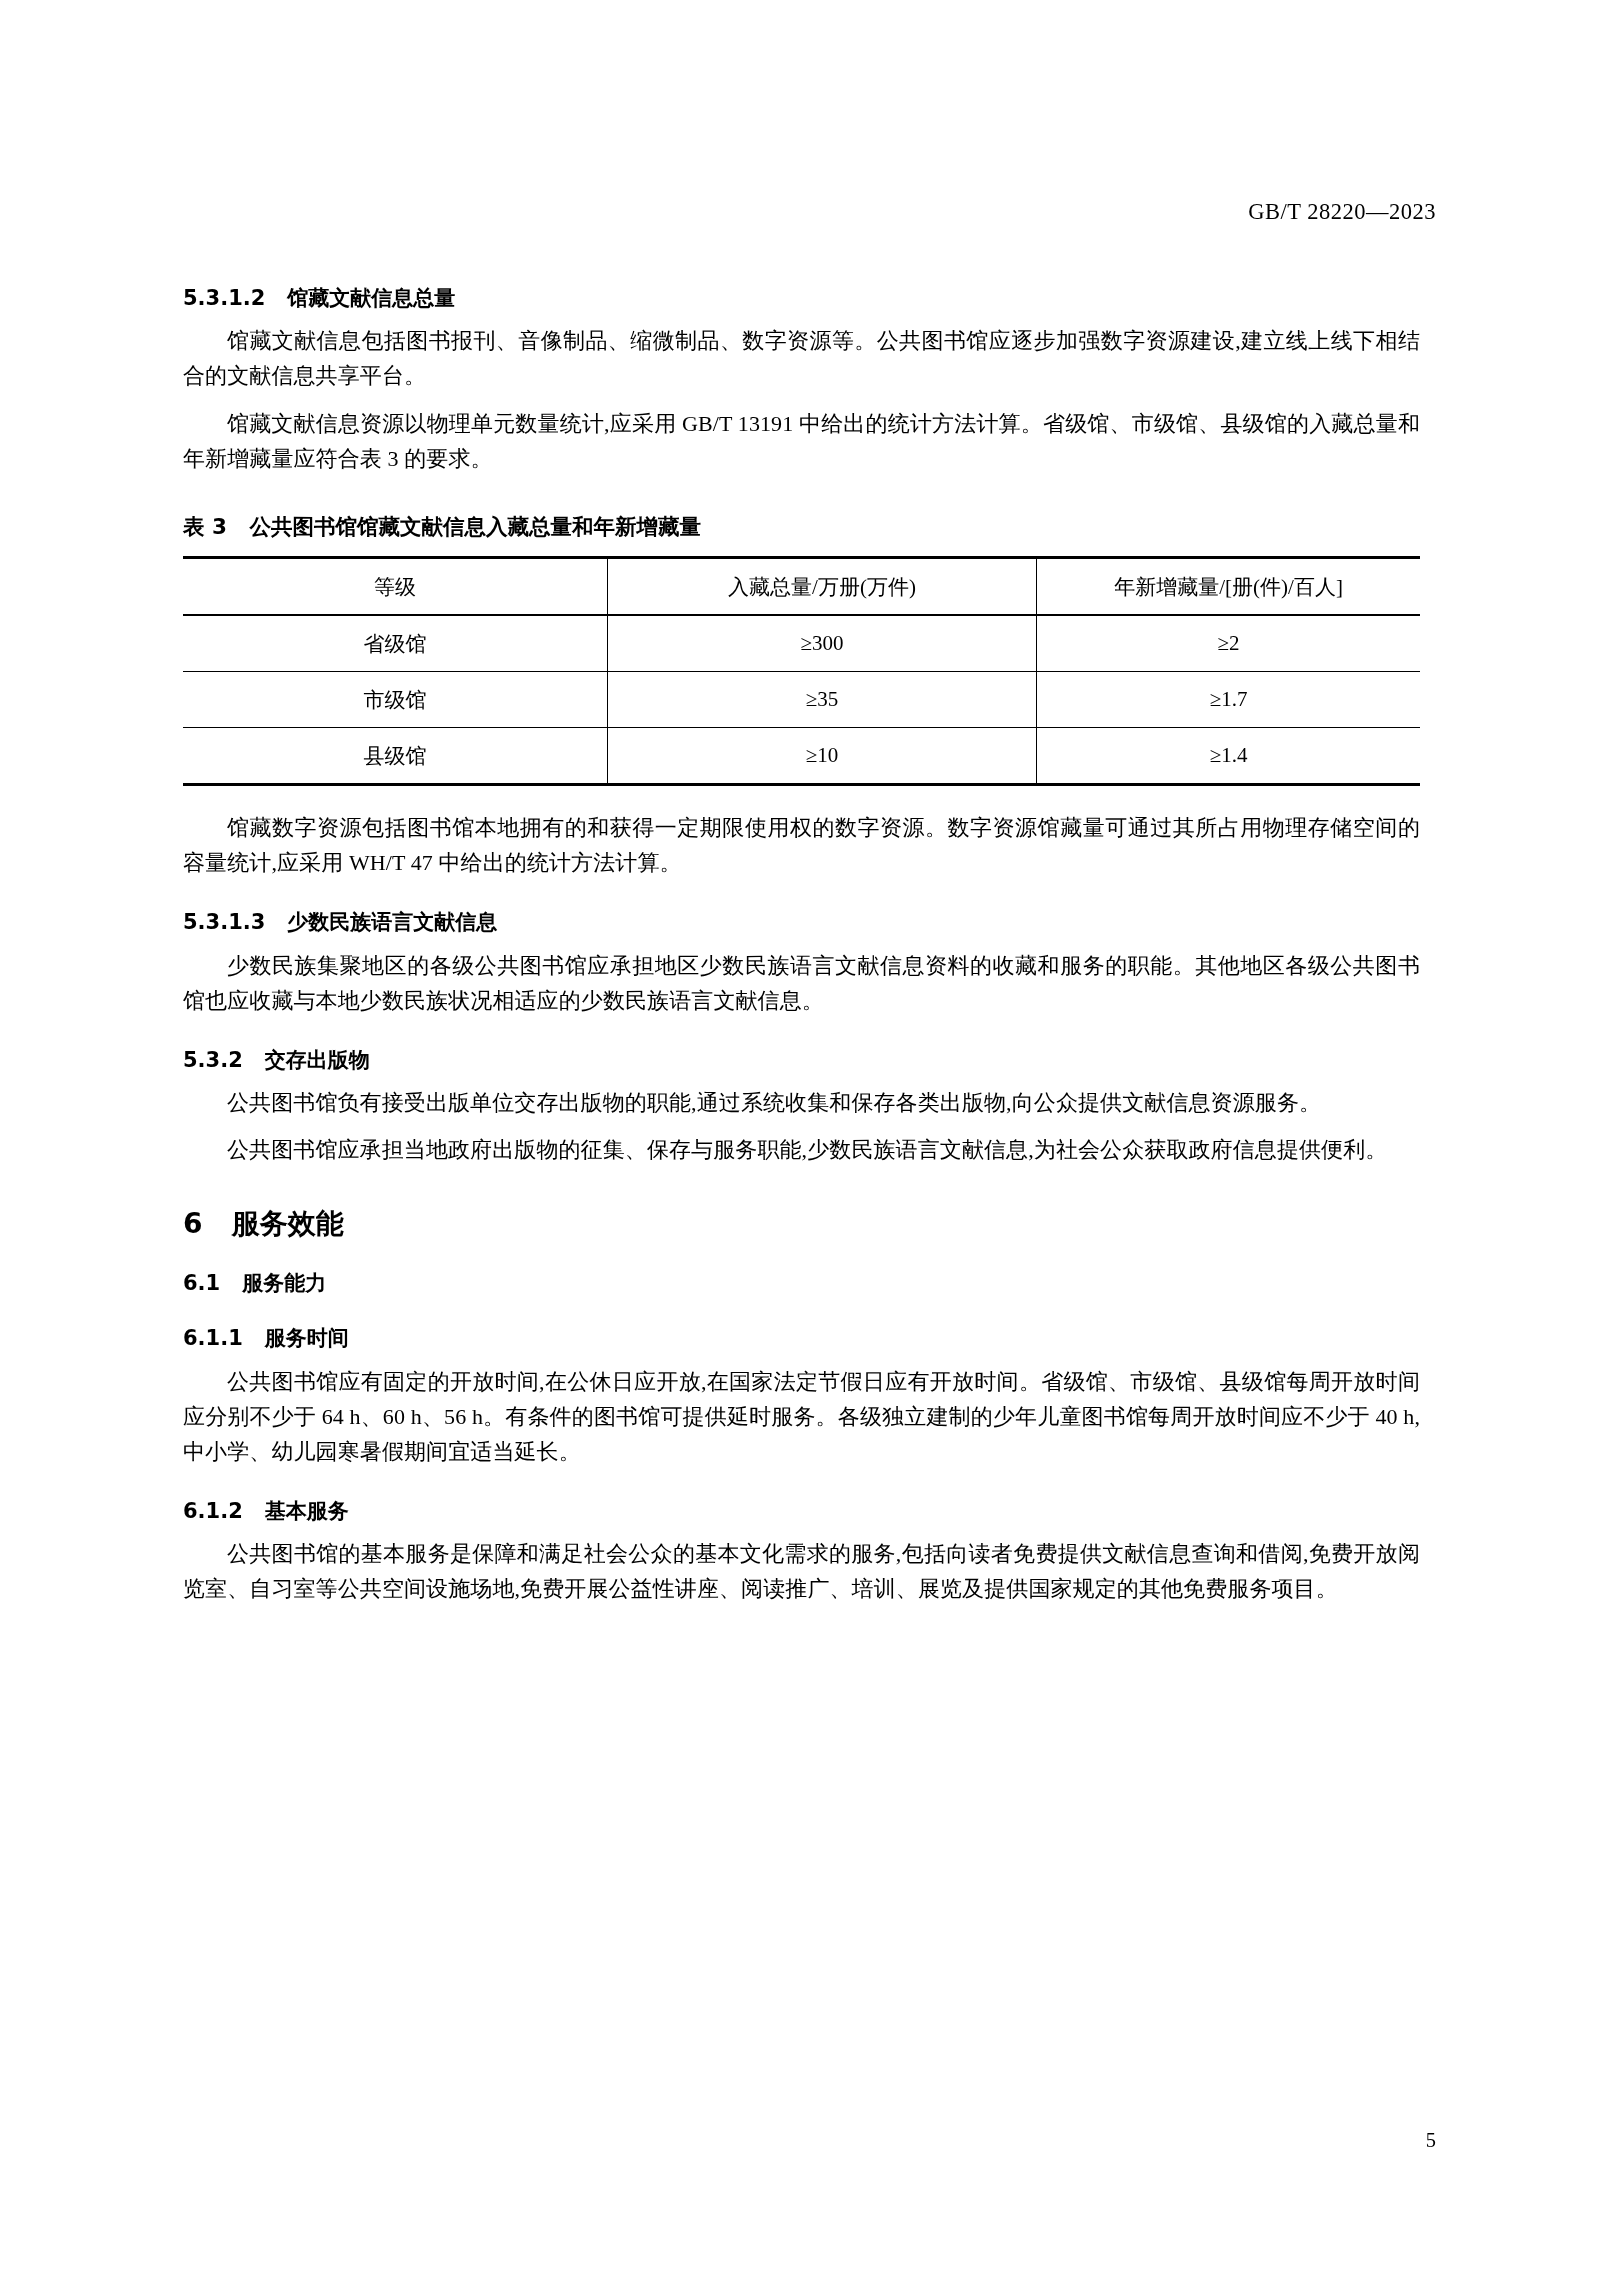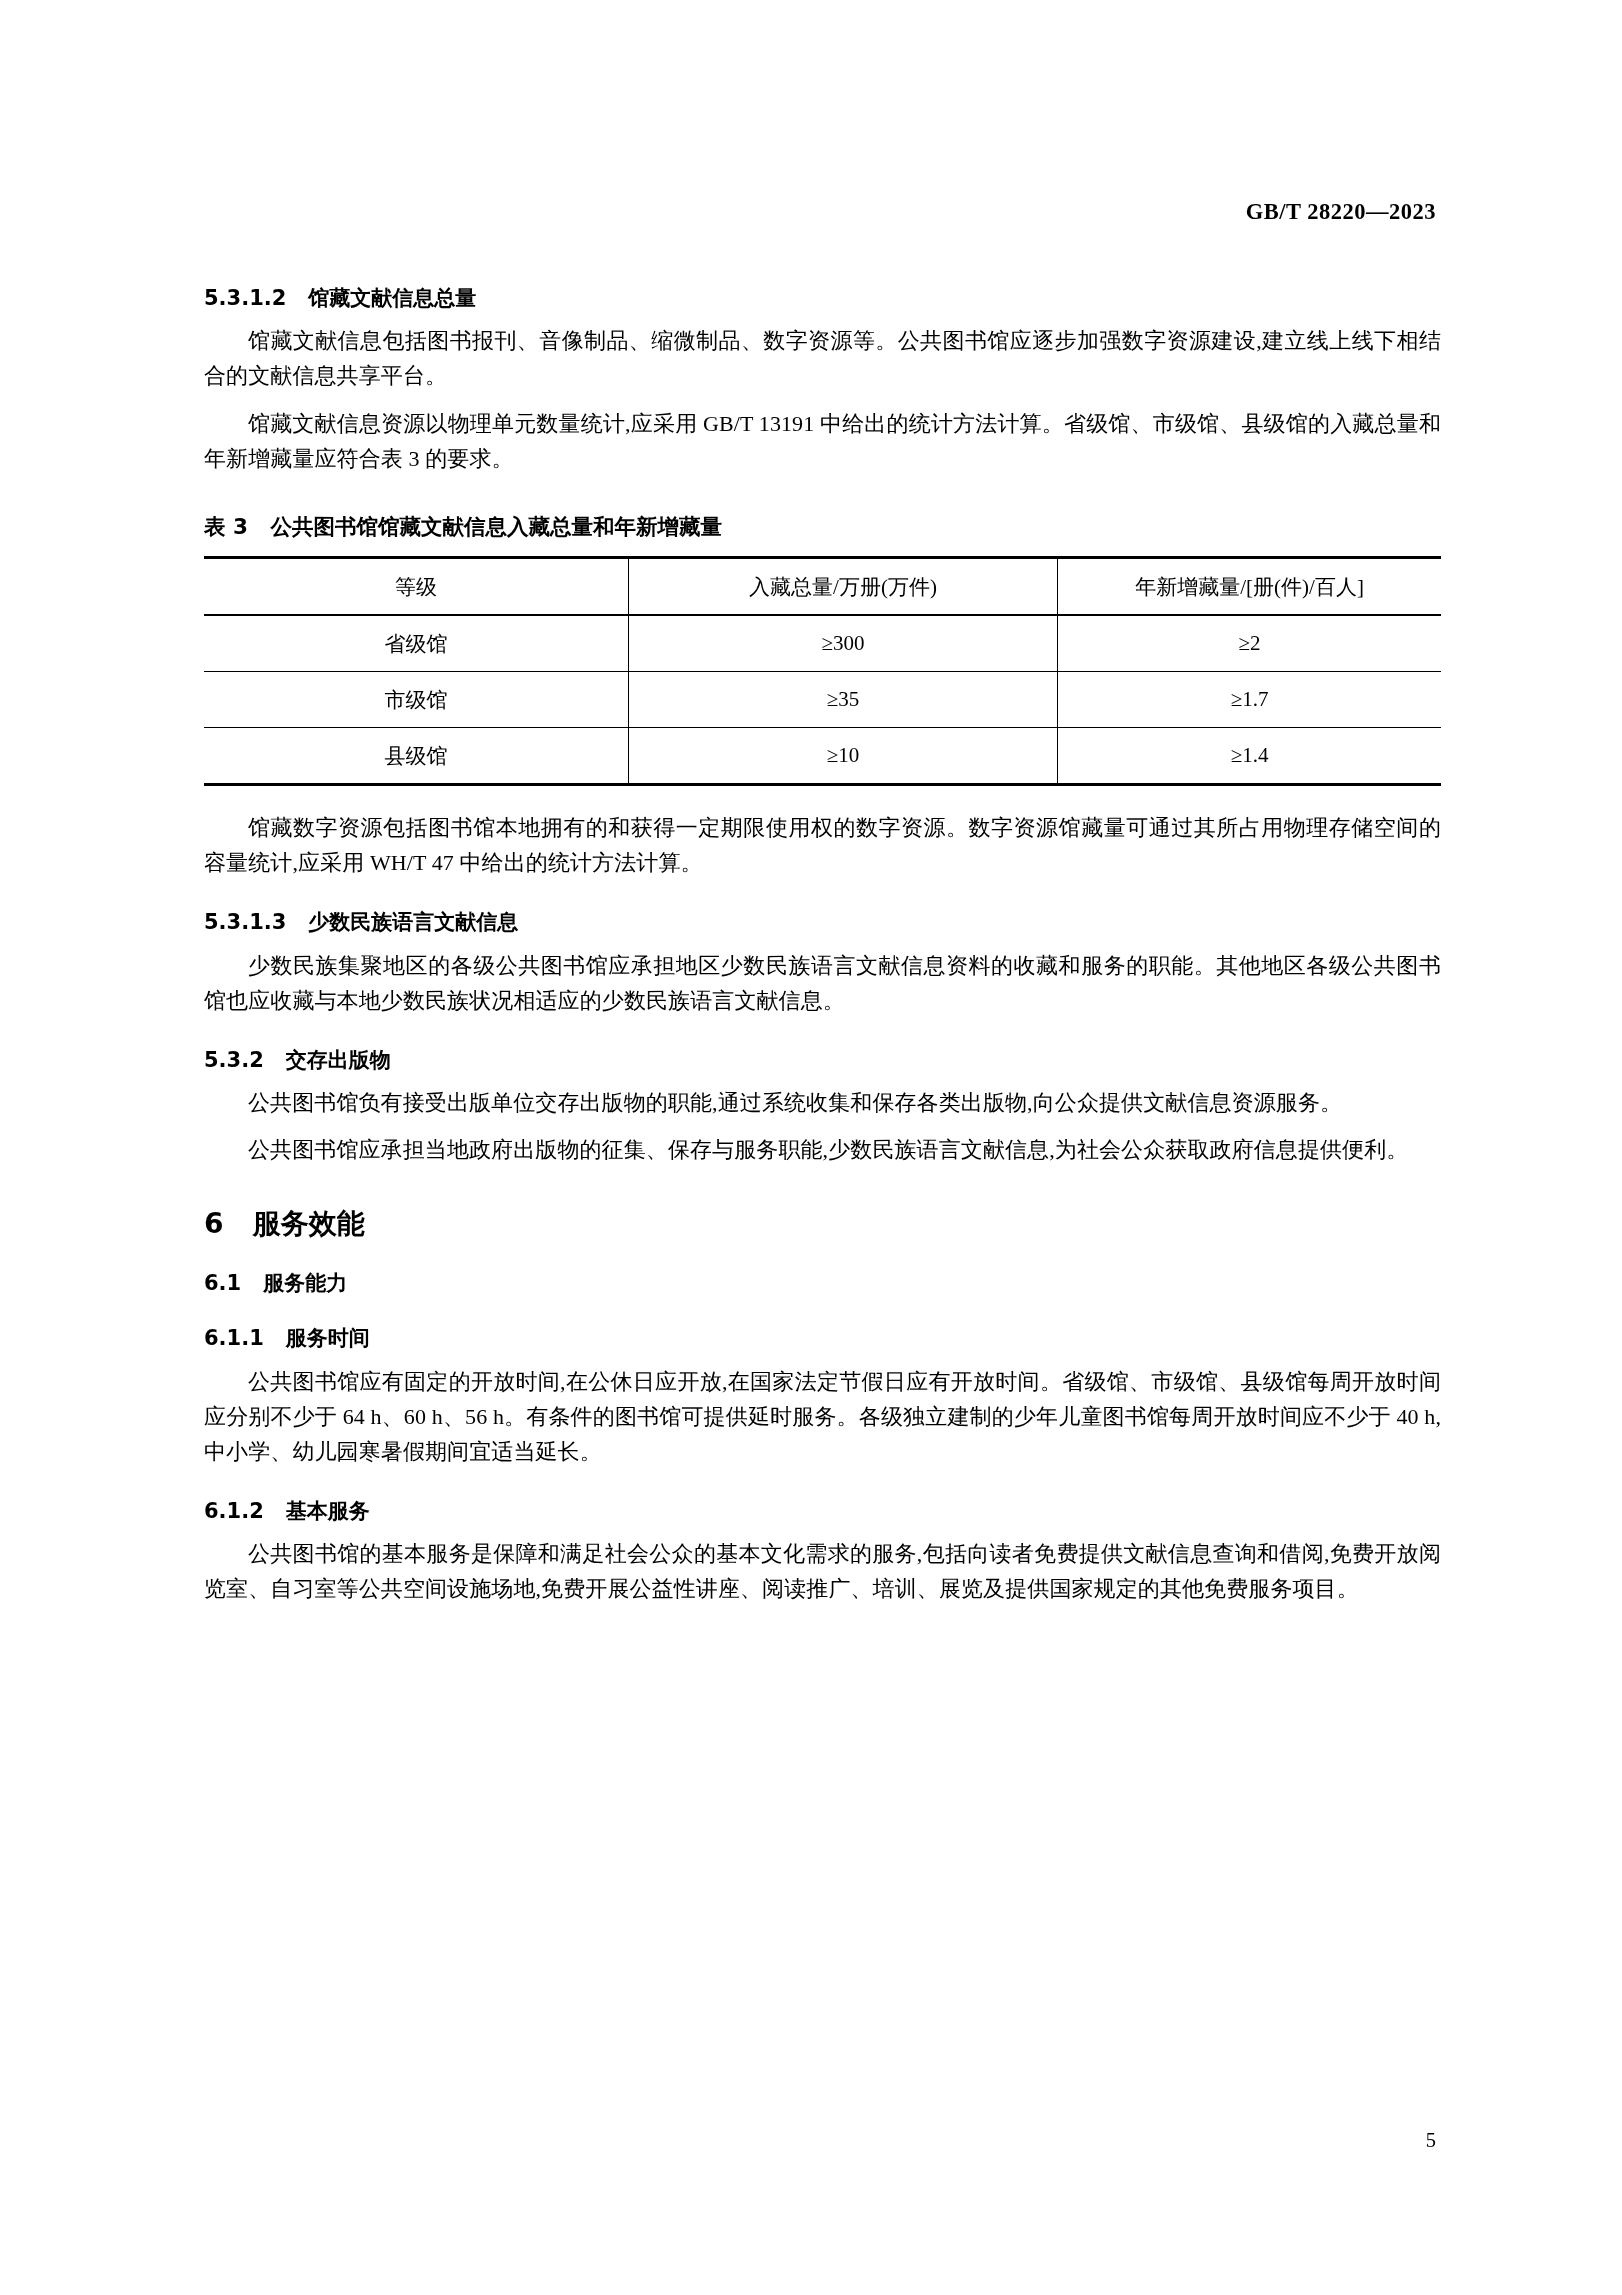--- a/index.html
+++ b/index.html
@@ -18,29 +18,29 @@
     background: #ffffff;
     box-sizing: border-box;
     overflow: hidden;
   }
   
   .doc-header {
     position: absolute;
     top: 199px;
     right: 187px;
     font-family: "Liberation Serif", "DejaVu Serif", serif;
-    font-weight: bold;
+    font-weight: normal;
     font-size: 22.5px;
     letter-spacing: 0.5px;
     white-space: nowrap;
   }
   
   .content {
     position: absolute;
-    left: 204px;
+    left: 183px;
     top: 286px;
     width: 1237px;
   }
   
   .heading {
     font-family: "DejaVu Sans", "Liberation Sans", sans-serif;
     font-weight: bold;
     font-size: 21px;
     line-height: 1.2;
     margin: 0;

